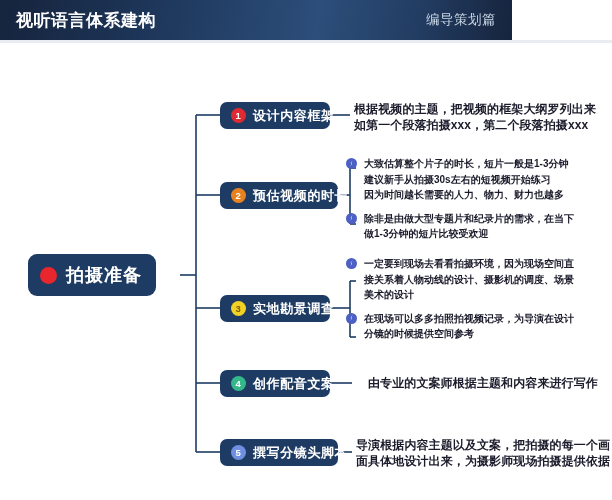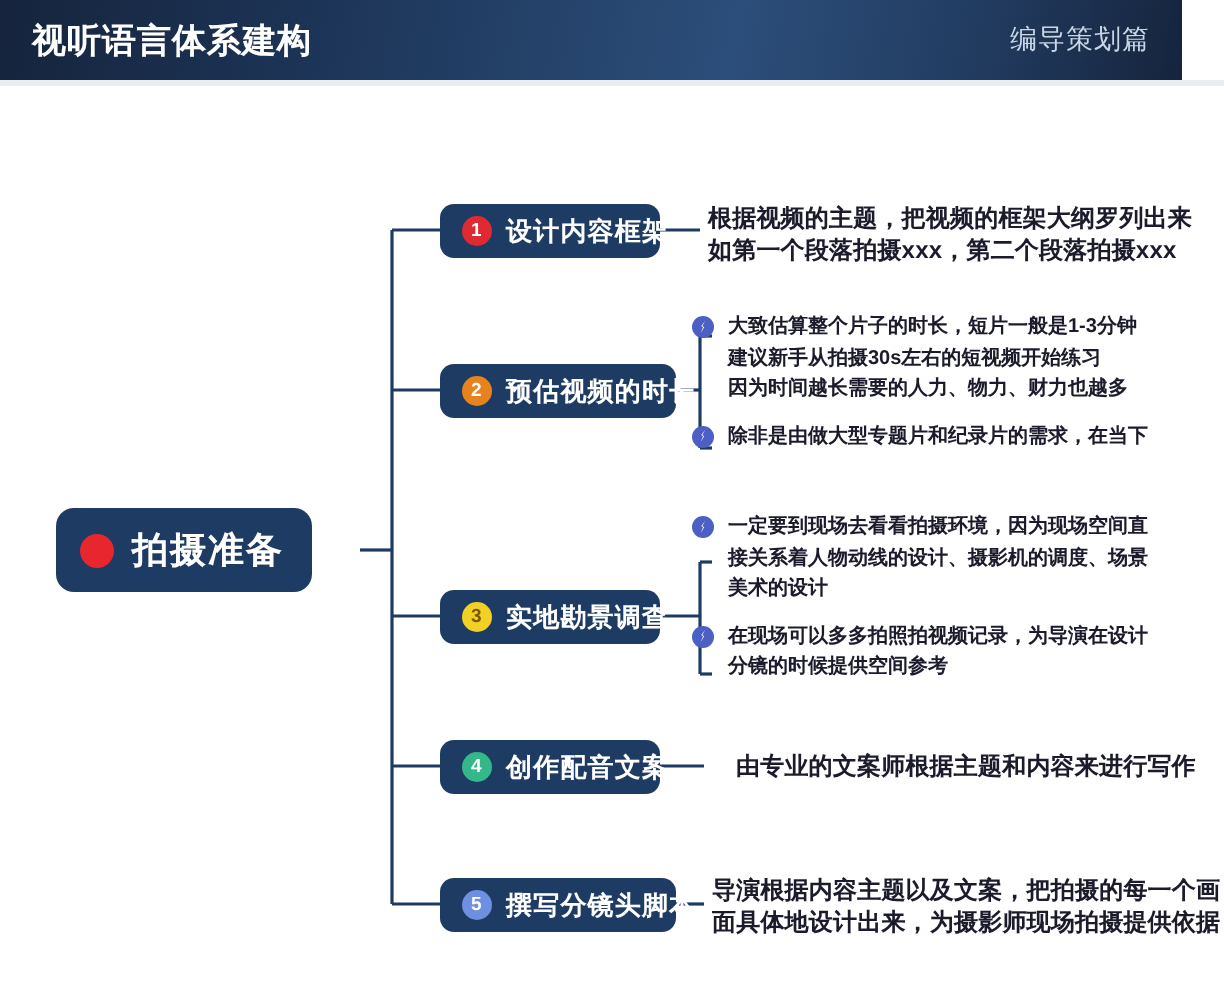--- a/index.html
+++ b/index.html
@@ -12,21 +12,21 @@
     background: #ffffff;
     font-family: "Liberation Sans", "DejaVu Sans", sans-serif;
     overflow: hidden;
     position: relative;
   }
 
   
   .header {
     position: absolute;
     left: 0; top: 0;
-    width: 591px;
+    width: 512px;
     height: 40px;
     background: linear-gradient(100deg, #16243d 0%, #1d3558 28%, #2c4e7a 62%, #223c61 82%, #16243d 100%);
     display: flex;
     align-items: center;
     justify-content: space-between;
     box-sizing: border-box;
     padding: 0 16px 0 16px;
   }
   .header-title {
     color: #ffffff;
@@ -221,20 +221,21 @@
       <span class="detail-text">
         <span>大致估算整个片子的时长，短片一般是1-3分钟</span><br>
         <span>建议新手从拍摄30s左右的短视频开始练习</span><br>
         <span>因为时间越长需要的人力、物力、财力也越多</span>
       </span>
     </div>
     <div class="detail-row">
       <span class="bullet"></span>
       <span class="detail-text">
         <span>除非是由做大型专题片和纪录片的需求，在当下</span><br>
+        <span>做1-3分钟的短片比较受欢迎</span>
       </span>
     </div>
   </div>
 
   <div class="node node-branch" style="top:252px; width:110px;">
     <span class="badge" style="background:#f2d024; color:#7a5a00;">3</span>
     <span>实地勘景调查</span>
   </div>
   <div class="detail-group" style="top:213px;">
     <div class="detail-row">

